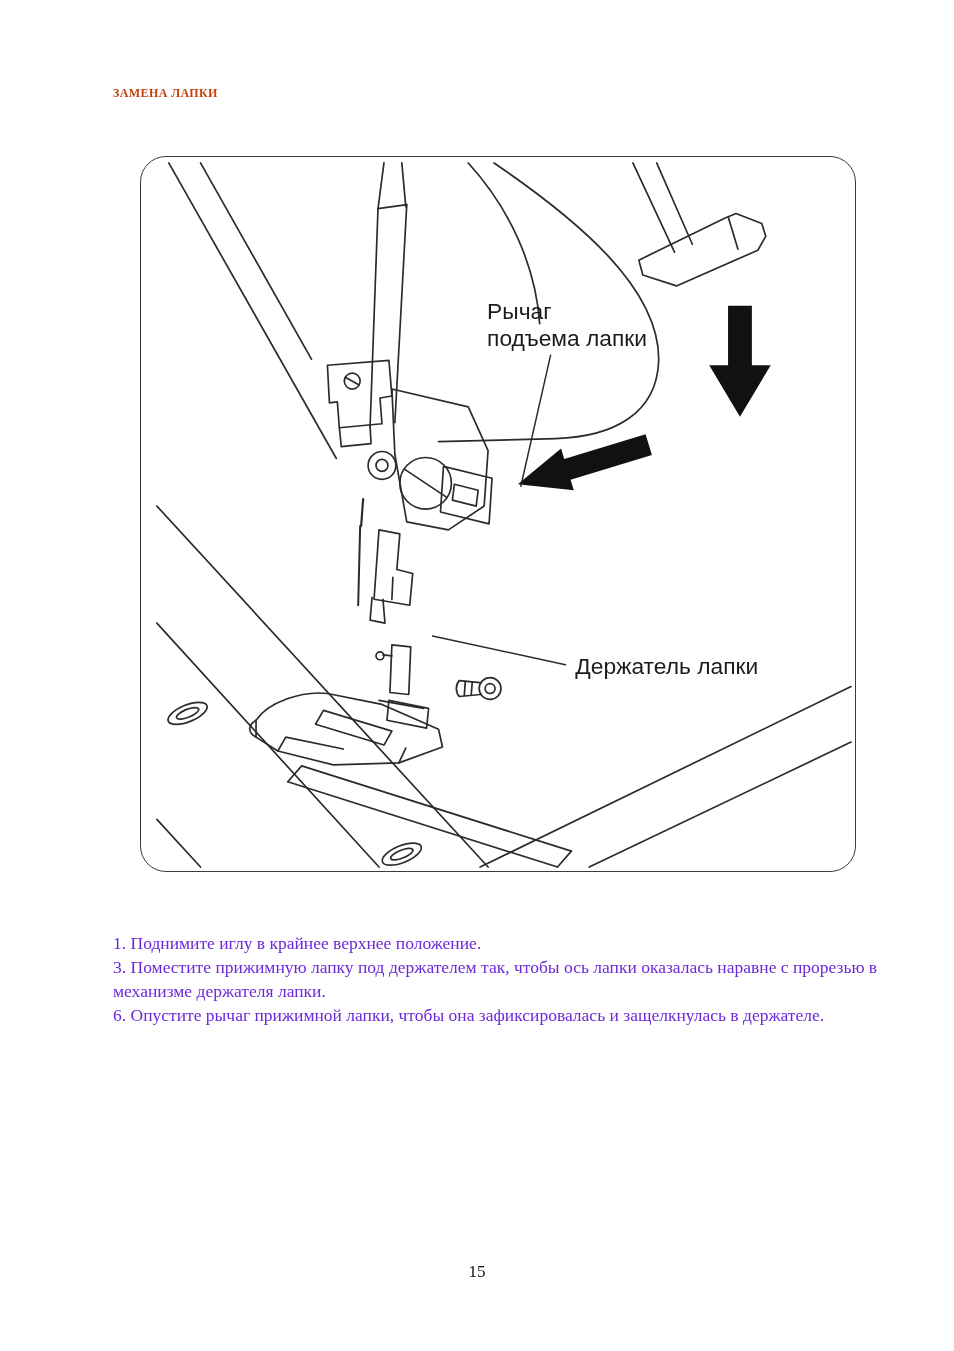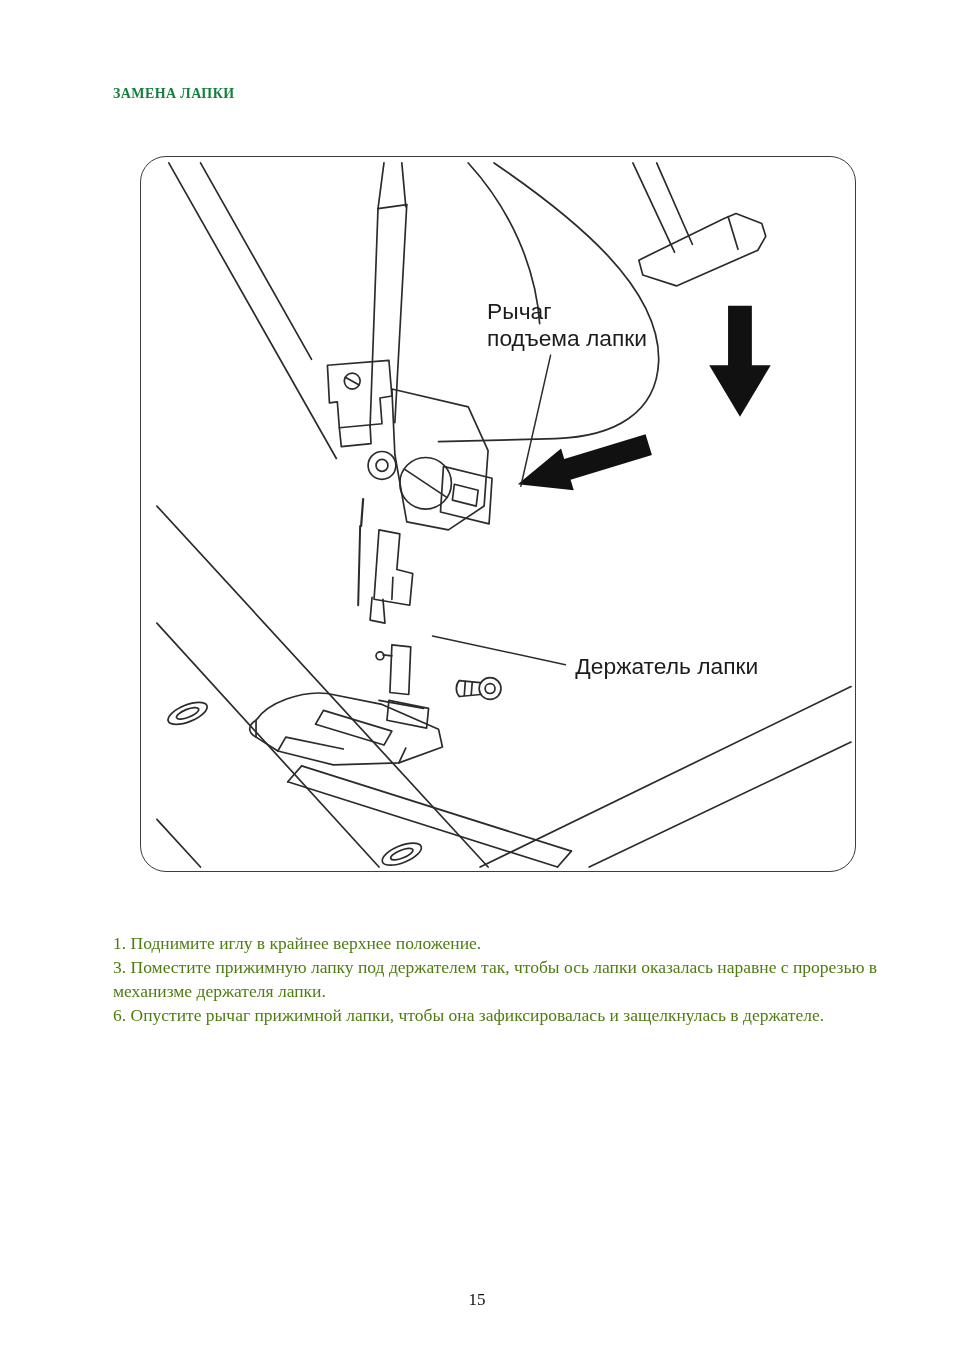--- a/index.html
+++ b/index.html
@@ -12,24 +12,24 @@
     width: 954px;
     height: 1351px;
     font-family: "Liberation Serif", serif;
     color: #111111;
     overflow: hidden;
   }
   .doc-title {
     position: absolute;
     left: 113px;
     top: 86px;
-    font-size: 14px;
+    font-size: 12px;
     font-weight: bold;
     letter-spacing: 0.4px;
-    color: #15803d;
+    color: #c2410c;
   }
   .figure-frame {
     position: absolute;
     left: 140px;
     top: 156px;
     width: 716px;
     height: 716px;
     border: 1.6px solid #3c3c3c;
     border-radius: 26px;
     background: #ffffff;
@@ -46,29 +46,29 @@
     font-size: 23px;
     fill: #1c1c1c;
   }
   .instructions {
     position: absolute;
     left: 113px;
     top: 931px;
     width: 772px;
     font-size: 17.5px;
     line-height: 24px;
-    color: #4d7c0f;
+    color: #6d28d9;
   }
   .instructions p {
     margin: 0;
   }
   .page-number {
     position: absolute;
     left: 0;
-    top: 1290px;
+    top: 1262px;
     width: 100%;
     text-align: center;
     font-size: 17px;
     color: #0e0e0e;
   }
 </style>
 </head>
 <body>
 
 <div class="doc-title">ЗАМЕНА ЛАПКИ</div>

